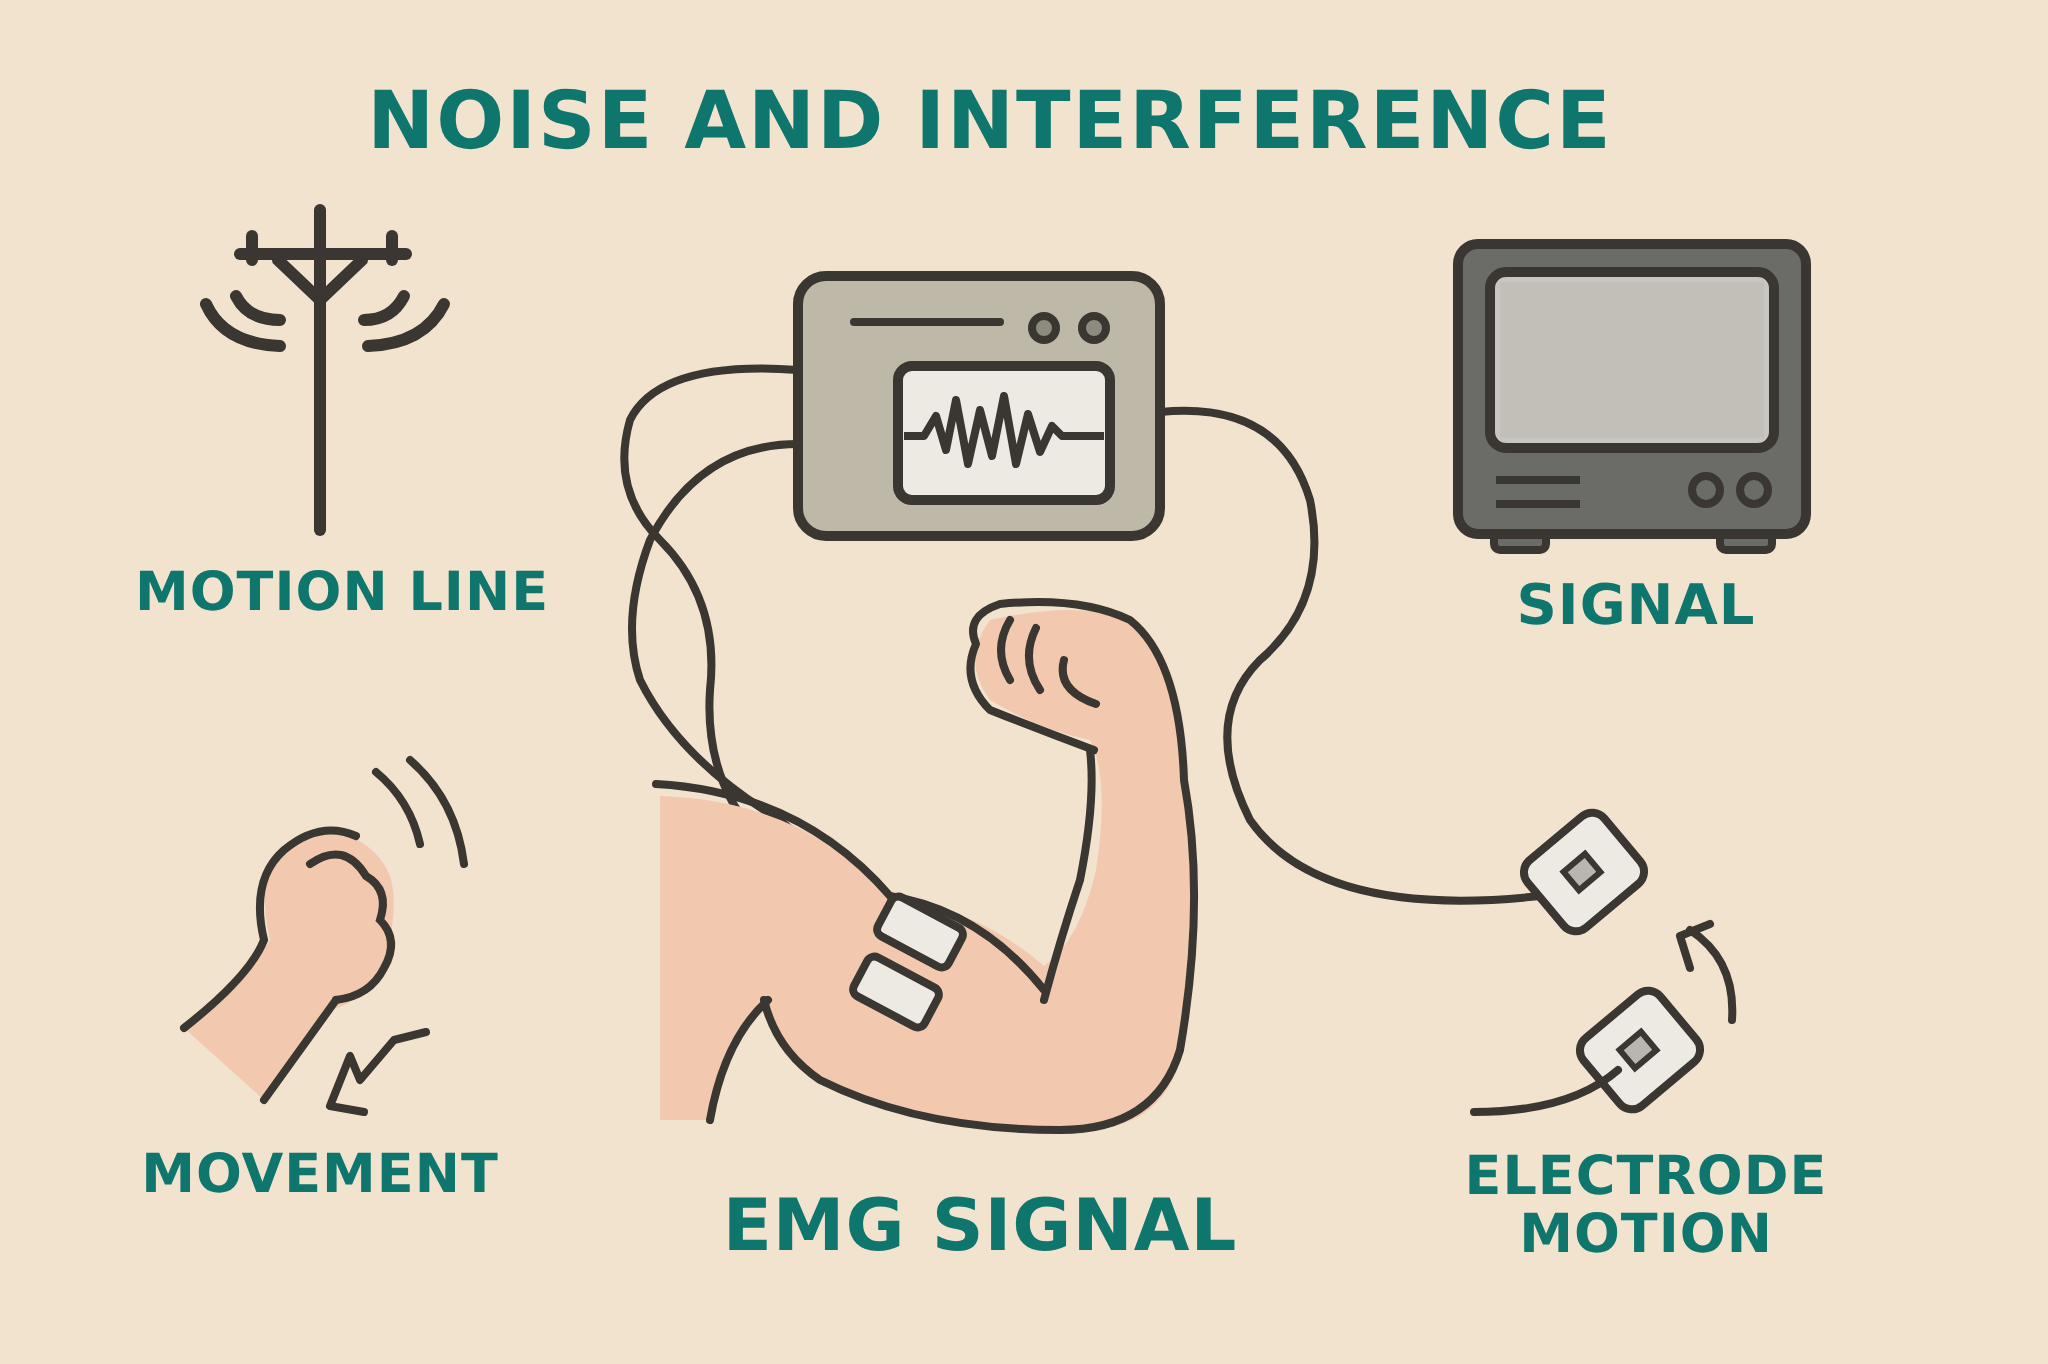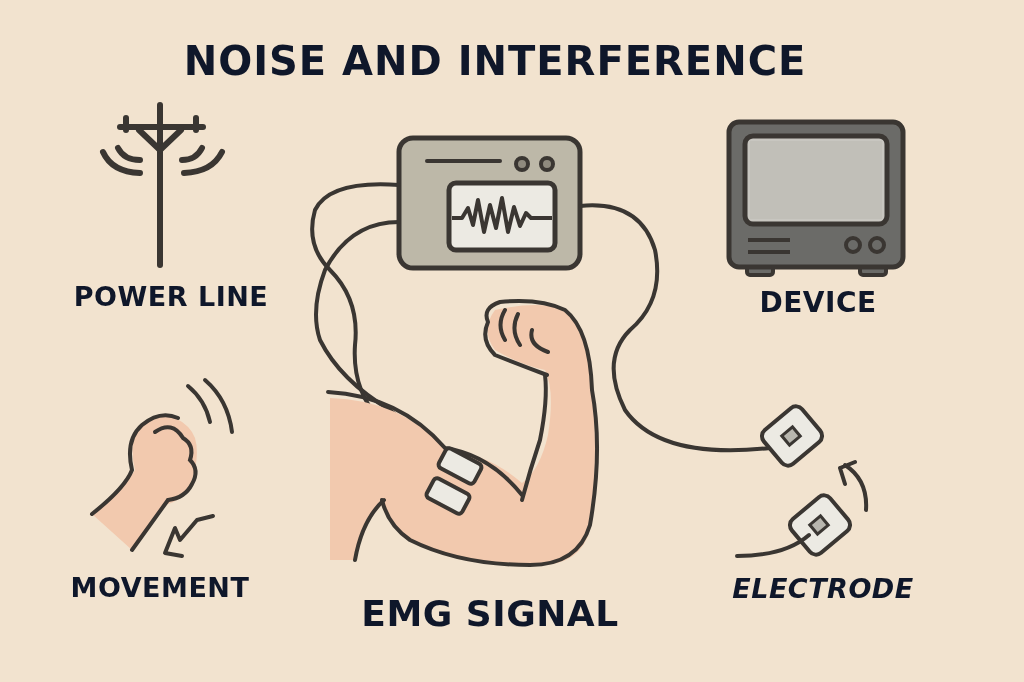--- a/index.html
+++ b/index.html
@@ -1,25 +1,25 @@
 <!DOCTYPE html>
 <html><head>
 <meta charset="utf-8">
 <style>
   html, body { margin:0; padding:0; }
   body { width:1024px; height:682px; background:#f2e3cf; position:relative; overflow:hidden;
          font-family:"DejaVu Sans", sans-serif; }
-  .lbl { position:absolute; color:#0f172a; font-weight:bold; text-align:center;
+  .lbl { position:absolute; color:#0f766e; font-weight:bold; text-align:center;
          font-family:"DejaVu Sans", sans-serif; letter-spacing:0.5px; line-height:1.08; }
   #title { left:0; width:990px; top:40px; font-size:40px; letter-spacing:1px; }
   #power { left:66px; width:210px; top:282px; font-size:27px; }
   #elec { left:700px; width:236px; top:288px; font-size:28px; }
   #move { left:60px; width:200px; top:573px; font-size:27px;text-align:center; }
   #emg { left:340px; width:300px; top:595px; font-size:36px; }
-  #electrode { left:708px; width:230px; top:574px; font-size:27px;font-style:italic; }
+  #electrode { left:708px; width:230px; top:574px; font-size:27px; }
   svg { position:absolute; left:0; top:0; }
 </style>
 </head>
 <body>
 
 <svg width="1024" height="682" viewBox="0 0 1024 682">
 
   <g stroke="#3a3632" stroke-width="6" fill="none" stroke-linecap="round">
     <line x1="160" y1="105" x2="160" y2="265"></line>
     <line x1="120" y1="127" x2="203" y2="127"></line>
@@ -84,23 +84,24 @@
     <rect x="767" y="414" width="50" height="44" rx="8" transform="rotate(-40 792 436)" fill="#eceae3" stroke="#3a3632" stroke-width="4"></rect>
     <rect x="784" y="430" width="14" height="12" transform="rotate(-40 791 436)" fill="#b8b6ae" stroke="#3a3632" stroke-width="3"></rect>
     <rect x="795" y="503" width="50" height="44" rx="8" transform="rotate(-40 820 525)" fill="#eceae3" stroke="#3a3632" stroke-width="4"></rect>
     <rect x="812" y="519" width="14" height="12" transform="rotate(-40 819 525)" fill="#b8b6ae" stroke="#3a3632" stroke-width="3"></rect>
     <path d="M737 556 Q785 556 809 535" stroke="#3a3632" stroke-width="4" fill="none" stroke-linecap="round"></path>
     <path d="M866 510 Q868 480 845 465 M840 468 L855 462 M840 468 L845 484" stroke="#3a3632" stroke-width="4" fill="none" stroke-linecap="round"></path>
   </g>
 </svg>
 
 <div class="lbl" id="title">NOISE AND INTERFERENCE</div>
-<div class="lbl" id="power">POWER LINE</div>
+<div class="lbl" id="power">MOTION LINE</div>
 <div class="lbl" id="elec">
-  <div>DEVICE</div>
+  <div>SIGNAL</div>
 </div>
 <div class="lbl" id="move">
   <div>MOVEMENT</div>
 </div>
 <div class="lbl" id="emg">EMG SIGNAL</div>
 <div class="lbl" id="electrode">
   <div>ELECTRODE</div>
+  <div>MOTION</div>
 </div>
 
 </body></html>

